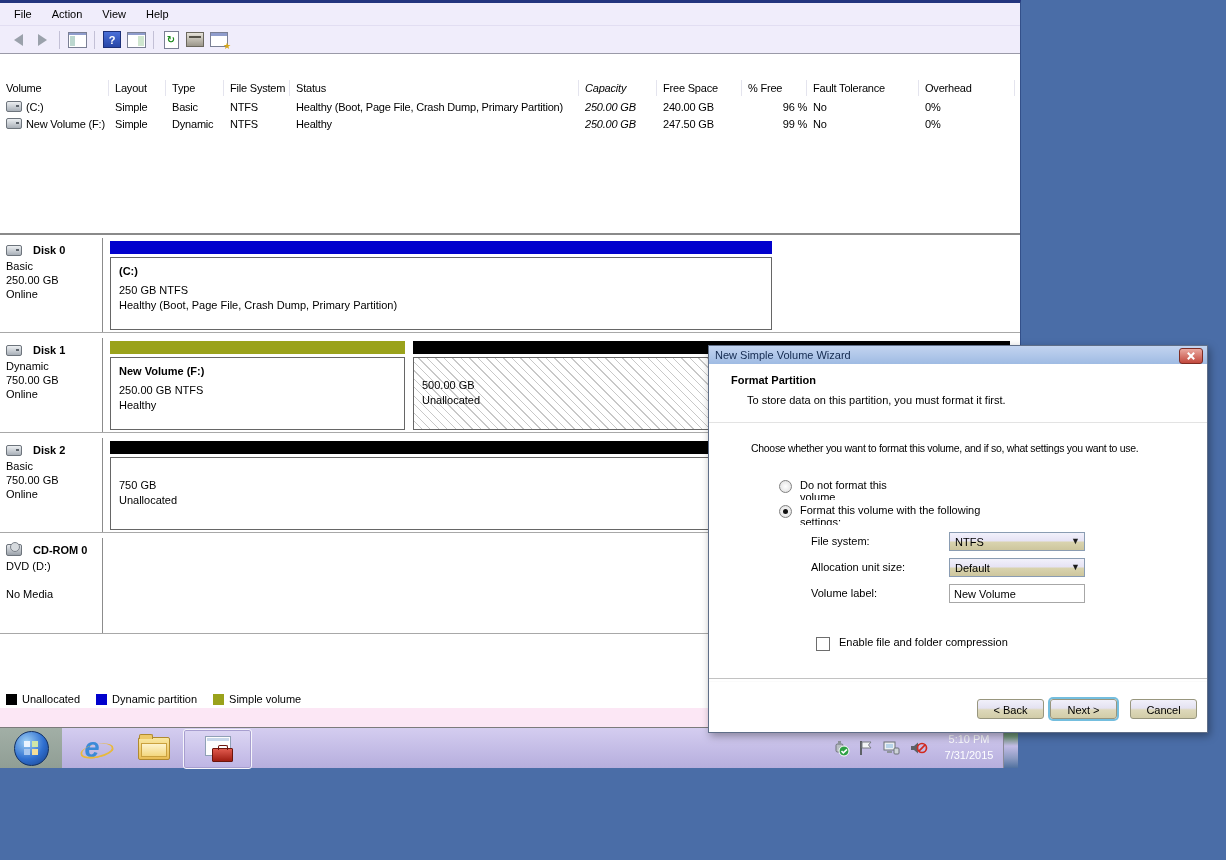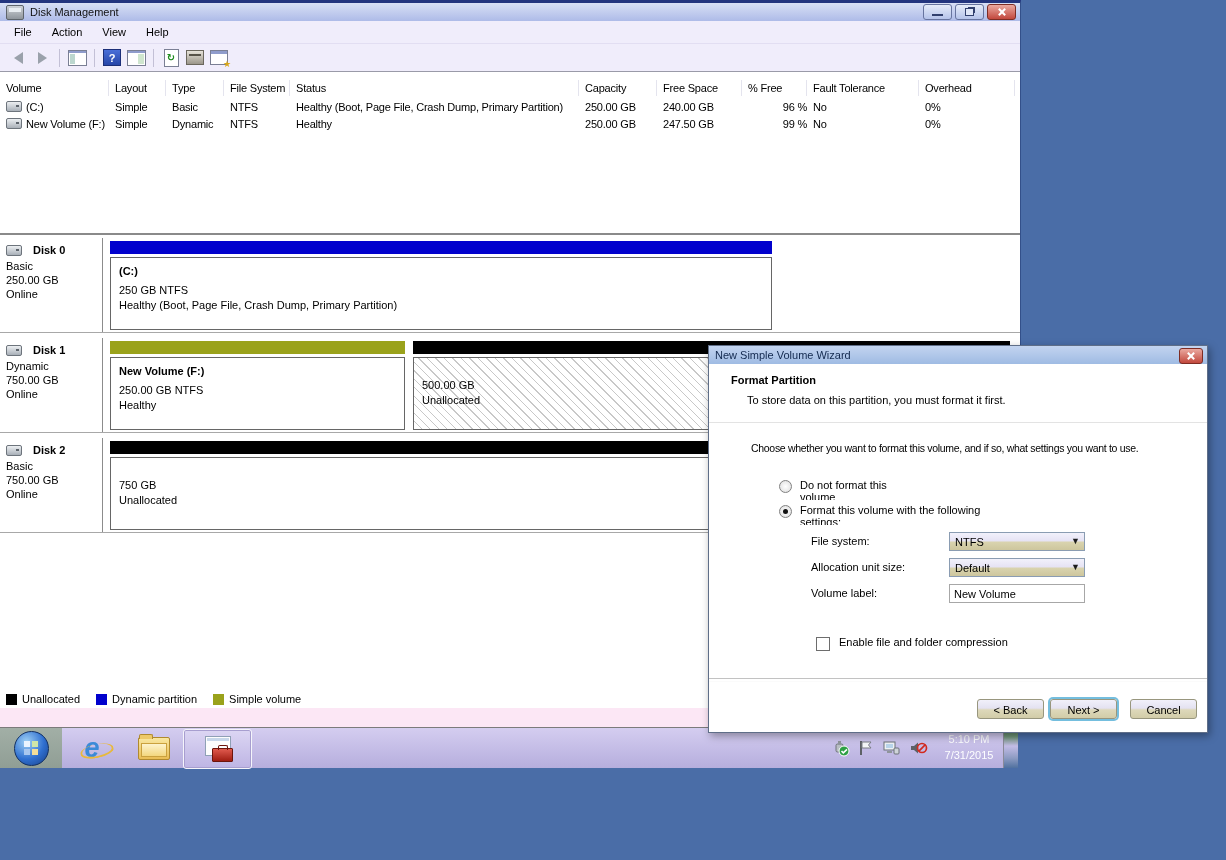--- a/index.html
+++ b/index.html
@@ -45,21 +45,21 @@
   .manage-ico::after{content:"★";position:absolute;right:-4px;bottom:-5px;color:#d8a718;font-size:9px;}
   
   .listview{position:absolute;left:0;top:75px;width:1020px;background:#fff;}
   .lv-row,.lv-header{display:flex;align-items:center;}
   .lv-header{height:20px;}
   .lv-header .lv-cell{border-right:1px solid #e4e4ee;height:16px;display:flex;align-items:center;}
   .lv-row{height:17px;}
   .lv-cell{padding-left:6px;box-sizing:border-box;white-space:nowrap;overflow:hidden;letter-spacing:-0.2px;}
   .c0{width:109px;display:flex;align-items:center;gap:4px;}
   .c1{width:57px;} .c2{width:58px;} .c3{width:66px;} .c4{width:289px;}
-  .c5{width:78px;} .c6{width:85px;} .c7{width:65px;text-align:right;} .c8{width:112px;} .c9{width:96px;}
+  .c5{width:78px;font-style:italic;} .c6{width:85px;} .c7{width:65px;text-align:right;} .c8{width:112px;} .c9{width:96px;}
   .drive-ico{display:inline-block;width:14px;height:9px;background:linear-gradient(#eceff2,#a9b0b8);border:1px solid #6d747c;border-radius:2px;position:relative;flex:none;}
   .drive-ico::after{content:"";position:absolute;right:2px;top:3px;width:3px;height:2px;background:#5c636b;}
   .cd-ico{display:inline-block;width:14px;height:10px;background:linear-gradient(#e7eaee,#9aa1a9);border:1px solid #6d747c;border-radius:2px;position:relative;flex:none;}
   .cd-ico::after{content:"";position:absolute;left:3px;top:-3px;width:8px;height:8px;border-radius:50%;background:#d6dade;border:1px solid #7c828a;}
   
   .gv-sep{position:absolute;left:0;top:230px;width:1020px;height:2px;background:#8a8a8a;}
   .disk-row{position:absolute;left:0;width:1020px;height:95px;border-bottom:1px solid #a8a8a8;box-sizing:border-box;}
   .disk-label{position:absolute;left:2px;top:0;width:101px;height:100%;border-right:1px solid #8c8c8c;box-sizing:border-box;padding:6px 0 0 4px;}
   .disk-label .dname{display:flex;align-items:center;gap:11px;font-weight:bold;margin-bottom:4px;}
   .disk-label div{margin-bottom:2px;}
@@ -138,29 +138,20 @@
   .wz-btm-sep{position:absolute;left:0;right:0;top:332px;height:2px;border-top:1px solid #c2c2c2;border-bottom:1px solid #fbfbfb;}
   .wz-btn{position:absolute;top:353px;width:67px;height:20px;border:1px solid #98967e;border-radius:3px;
     background:linear-gradient(#f1f0fa 0%,#e4e2f1 45%,#ddd8ba 55%,#d2cca8 100%);
     font-family:inherit;font-size:11px;text-align:center;line-height:18px;color:#000;box-sizing:border-box;}
   .wz-btn.focused{box-shadow:0 0 0 2px #74bede;}
 </style>
 </head>
 <body>
 
 <div id="mmc">
-  <div class="titlebar">
-    <span class="title-icon"></span>
-    <span class="title-text">Disk Management</span>
-    <div class="win-btns">
-      <div class="wbtn min"></div>
-      <div class="wbtn restore"></div>
-      <div class="wbtn close"></div>
-    </div>
-  </div>
 
   <div class="menubar">
     <span class="menu-item">File</span>
     <span class="menu-item">Action</span>
     <span class="menu-item">View</span>
     <span class="menu-item">Help</span>
   </div>
 
   <div class="toolbar">
     <div class="tbtn">
@@ -304,20 +295,30 @@
     </div>
     <div class="part" style="left:110px;width:900px;">
       <div class="part-bar bar-unalloc"></div>
       <div class="part-body vcenter">
         <div class="pline">750 GB</div>
         <div class="pline">Unallocated</div>
       </div>
     </div>
   </div>
 
+  <div class="disk-row" style="top:535px;height:96px;">
+    <div class="disk-label">
+      <div class="dname">
+          <span class="cd-ico"></span>
+          <span>CD-ROM 0</span>
+        </div>
+      <div>DVD (D:)</div>
+      <div style="margin-top:16px;">No Media</div>
+    </div>
+  </div>
 
   <div class="legend">
     <div class="leg-item">
       <span class="leg-sq sq-unalloc"></span>
       <span>Unallocated</span>
     </div>
     <div class="leg-item">
       <span class="leg-sq sq-primary"></span>
       <span>Dynamic partition</span>
     </div>

